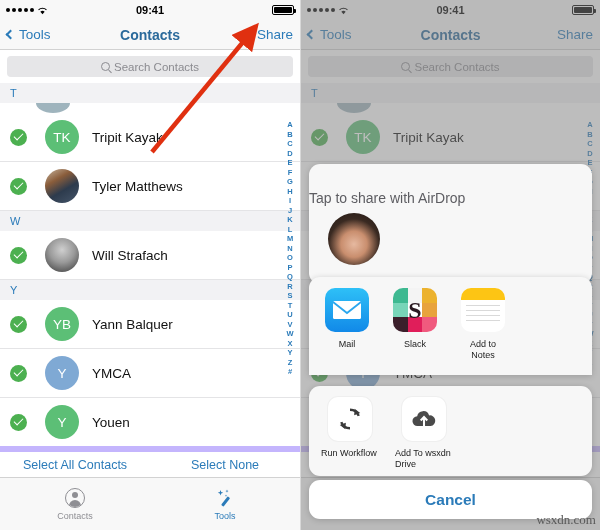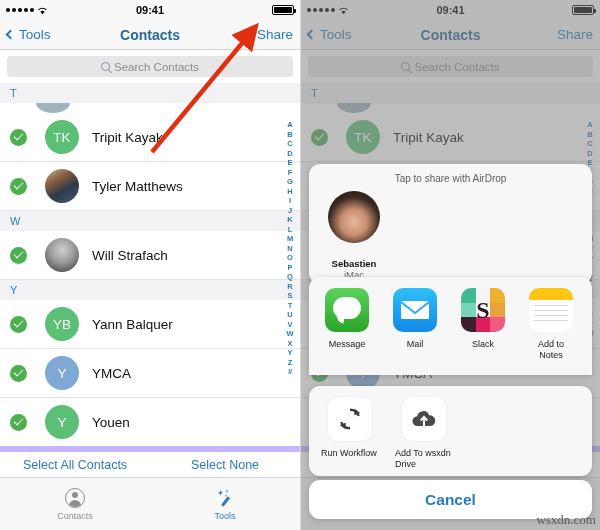--- a/index.html
+++ b/index.html
@@ -89,21 +89,21 @@
   .ico-contacts::after { content:""; position:absolute; left:50%; top:11px; transform:translateX(-50%); width:12px; height:10px; border-radius:6px 6px 0 0; background:#8e8e93; }
   .ico-wand { width: 20px; height: 20px; position: relative; }
 
   
   .dim { position: absolute; inset: 0; background: rgba(128,128,128,0.52); z-index: 5; }
 
   
   .sheet { position: absolute; left: 8px; right: 8px; z-index: 10; background: #f7f7f7;
     border-radius: 11px; overflow: hidden; box-shadow: 0 1px 6px rgba(0,0,0,0.18); }
   .sheet-airdrop { top: 164px; height: 120px; background: #f7f7f7; }
-  .airdrop-title { text-align: center; font-size: 10px; color: #5d5d62; padding-top: 9px; }
+  .airdrop-title { font-size: 14px; color: #5d5d62; padding-top: 26px; }
   .airdrop-person { margin-top: 7px; margin-left: 14px; width: 62px; text-align: center; }
   .airdrop-ava { width: 52px; height: 52px; border-radius: 50%; margin: 0 auto; }
   .airdrop-name { font-size: 9.5px; color: #111; margin-top: 15px; font-weight: bold; }
   .airdrop-dev { font-size: 9.5px; color: #6b6b70; }
 
   .sheet-apps { top: 277px; height: 98px; border-radius: 0 0 11px 11px; }
   .sheet-apps.rowtop { border-radius: 11px 11px 0 0; }
   .app-scroll { display: flex; padding: 11px 0 0 12px; gap: 16px; }
   .app { width: 52px; text-align: center; flex: none; }
   .app-icon { width: 44px; height: 44px; border-radius: 10px; margin: 0 auto; position: relative; overflow: hidden; }
@@ -419,27 +419,20 @@
       <div class="airdrop-person">
         <div class="airdrop-ava ph-sebastien"></div>
         <div class="airdrop-name">Sebastien</div>
         <div class="airdrop-dev">iMac</div>
       </div>
     </div>
 
     <div class="sheet sheet-apps rowtop">
       <div class="app-scroll">
 
-        <div class="app">
-          <div class="app-icon ic-message">
-            <span class="bub"></span>
-              <span class="tail"></span>
-          </div>
-          <div class="app-label">Message</div>
-        </div>
 
         <div class="app">
           <div class="app-icon ic-mail">
             <svg viewBox="0 0 44 44" width="44" height="44">
               <rect x="8" y="13" width="28" height="18" rx="1.5" fill="#fff"></rect>
               <path d="M8 14 L22 25 L36 14" stroke="#2ba7ee" stroke-width="1.8" fill="none"></path>
             </svg>
           </div>
           <div class="app-label">Mail</div>
         </div>

